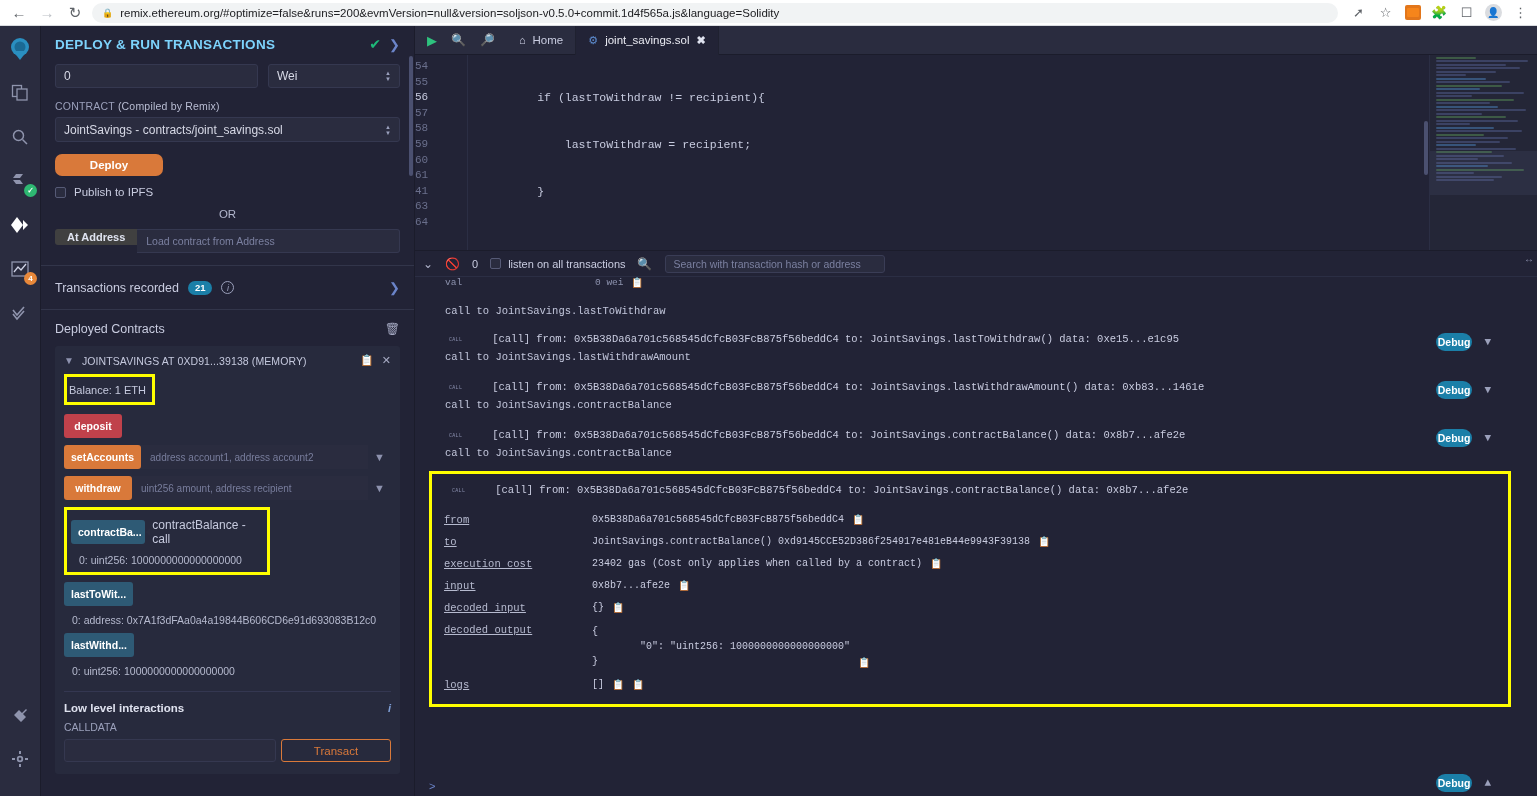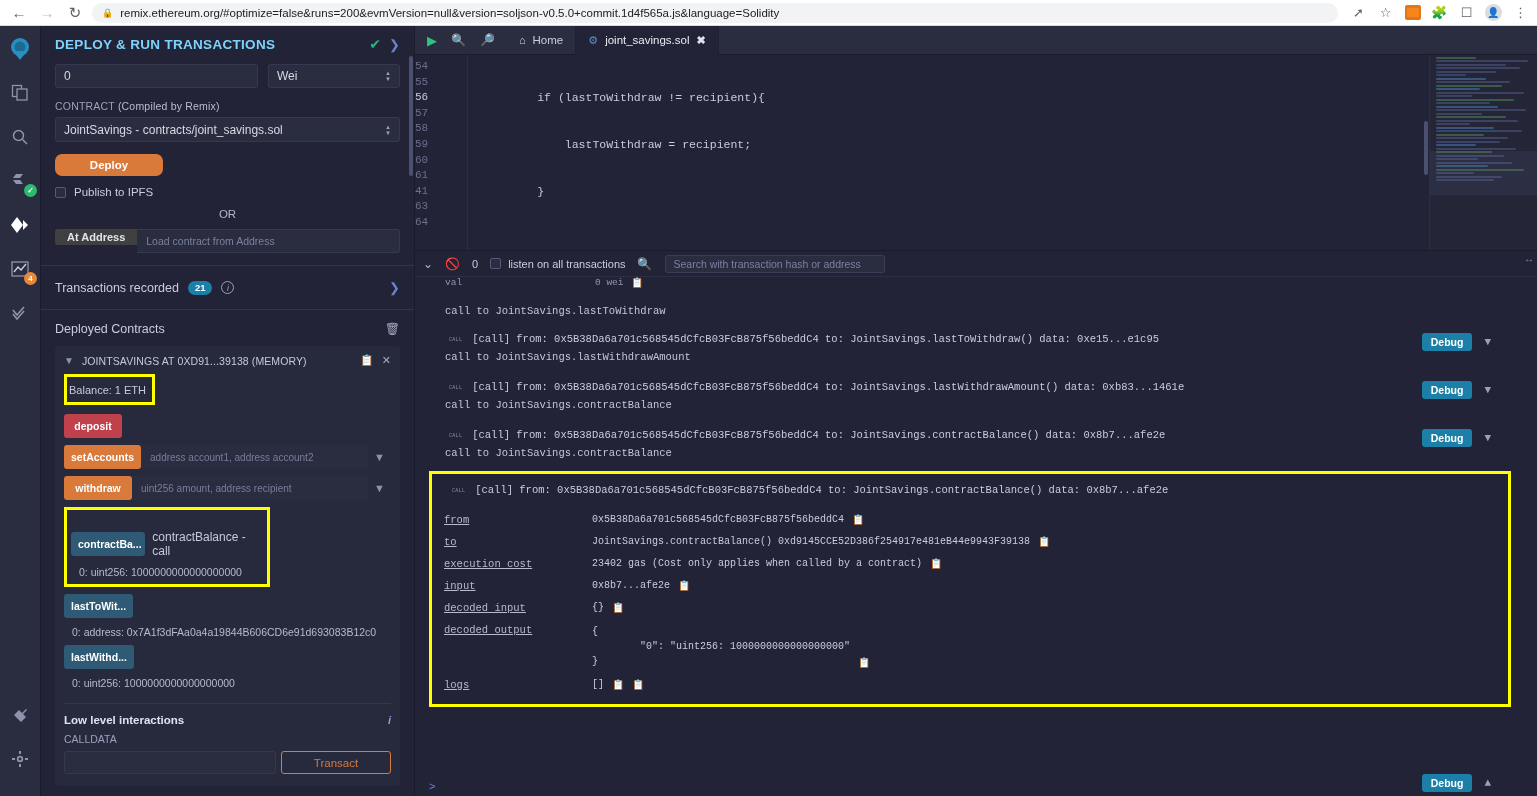--- a/index.html
+++ b/index.html
@@ -189,26 +189,26 @@
   .tb-listen { display:flex; align-items:center; gap:7px; color:#c9cce0; font-size:11px; }
   .term-search { width:220px; height:18px; background:#2a2c3f; border:1px solid #3a3d56;
     border-radius:3px; color:#7b80a0; font-size:10.5px; display:flex; align-items:center; padding:0 8px; }
 
   .term-body { flex:1; overflow:hidden; position:relative;
     font-family:"Liberation Mono", monospace; font-size:10.5px; color:#c2c6db; }
   .t-line { padding:2px 0 2px 30px; }
   .t-val { display:flex; gap:0; color:#8d92ae; font-size:9.5px; padding-left:30px; }
   .t-val .k { width:150px; }
   .callrow { display:flex; align-items:flex-start; padding:4px 0 4px 26px; position:relative; }
-  .call-tag { color:#8a8fae; font-size:7.5px; letter-spacing:.3px; margin-right:10px;
+  .call-tag { color:#8a8fae; font-size:7.5px; letter-spacing:.3px; margin-right:30px;
     margin-top:2px; font-variant:small-caps;padding-left:8px; }
   .call-txt { color:#c9cce0; font-size:10.5px; }
   .debug-wrap { position:absolute; right:46px; display:flex; align-items:center; gap:12px; }
-  .debug-btn { background:#1b7fa8; color:#fff; border:none; border-radius:3px;
-    font-size:10.5px; font-weight:bold; padding:3px 9px;
+  .debug-btn { background:#1b7fa8; color:#fff; border:none; border-radius:9px;
+    font-size:10.5px; font-weight:bold; padding:3px 2px;
     font-family:"Liberation Sans",sans-serif; cursor:pointer; }
   .chev { color:#9ba0bb; font-size:11px; }
 
   .detail-box { margin:6px 26px 0 14px; padding:10px 0 8px 0; }
   .d-row { display:flex; padding:5px 0 5px 12px; }
   .d-key { width:148px; color:#b6bacf; font-size:10.5px;text-decoration:underline; }
   .d-val { color:#c9cce0; font-size:10px; display:flex; align-items:flex-start; gap:8px; }
   .copy-ic { color:#9ba0bb; font-size:10px; }
   .pre-out { white-space:pre; line-height:15px; }
 
@@ -393,21 +393,21 @@
 
         
         <div class="fn-row">
           <button class="fn-btn fn-orange" style="min-width:68px;">withdraw</button>
           <div class="fn-input">uint256 amount, address recipient</div>
           <span class="fn-caret">▼</span>
         </div>
 
         
         <div class="hl-yellow" style="margin-top:7px; padding:4px 6px 6px 4px; width:206px;">
-          <div class="fn-row" style="margin-top:16px;justify-content:space-between;">
+          <div class="fn-row" style="margin-top:4px;justify-content:space-between;">
             <button class="fn-btn fn-blue" style="min-width:62px;">contractBa...</button>
             <span class="tri-left"></span>
             <span class="call-label" style="margin-left:2px;">contractBalance - call</span>
           </div>
           <div class="fn-out">0: uint256: 1000000000000000000</div>
         </div>
 
         
         <div class="fn-row">
           <button class="fn-btn fn-blue" style="min-width:62px;">lastToWit...</button>

